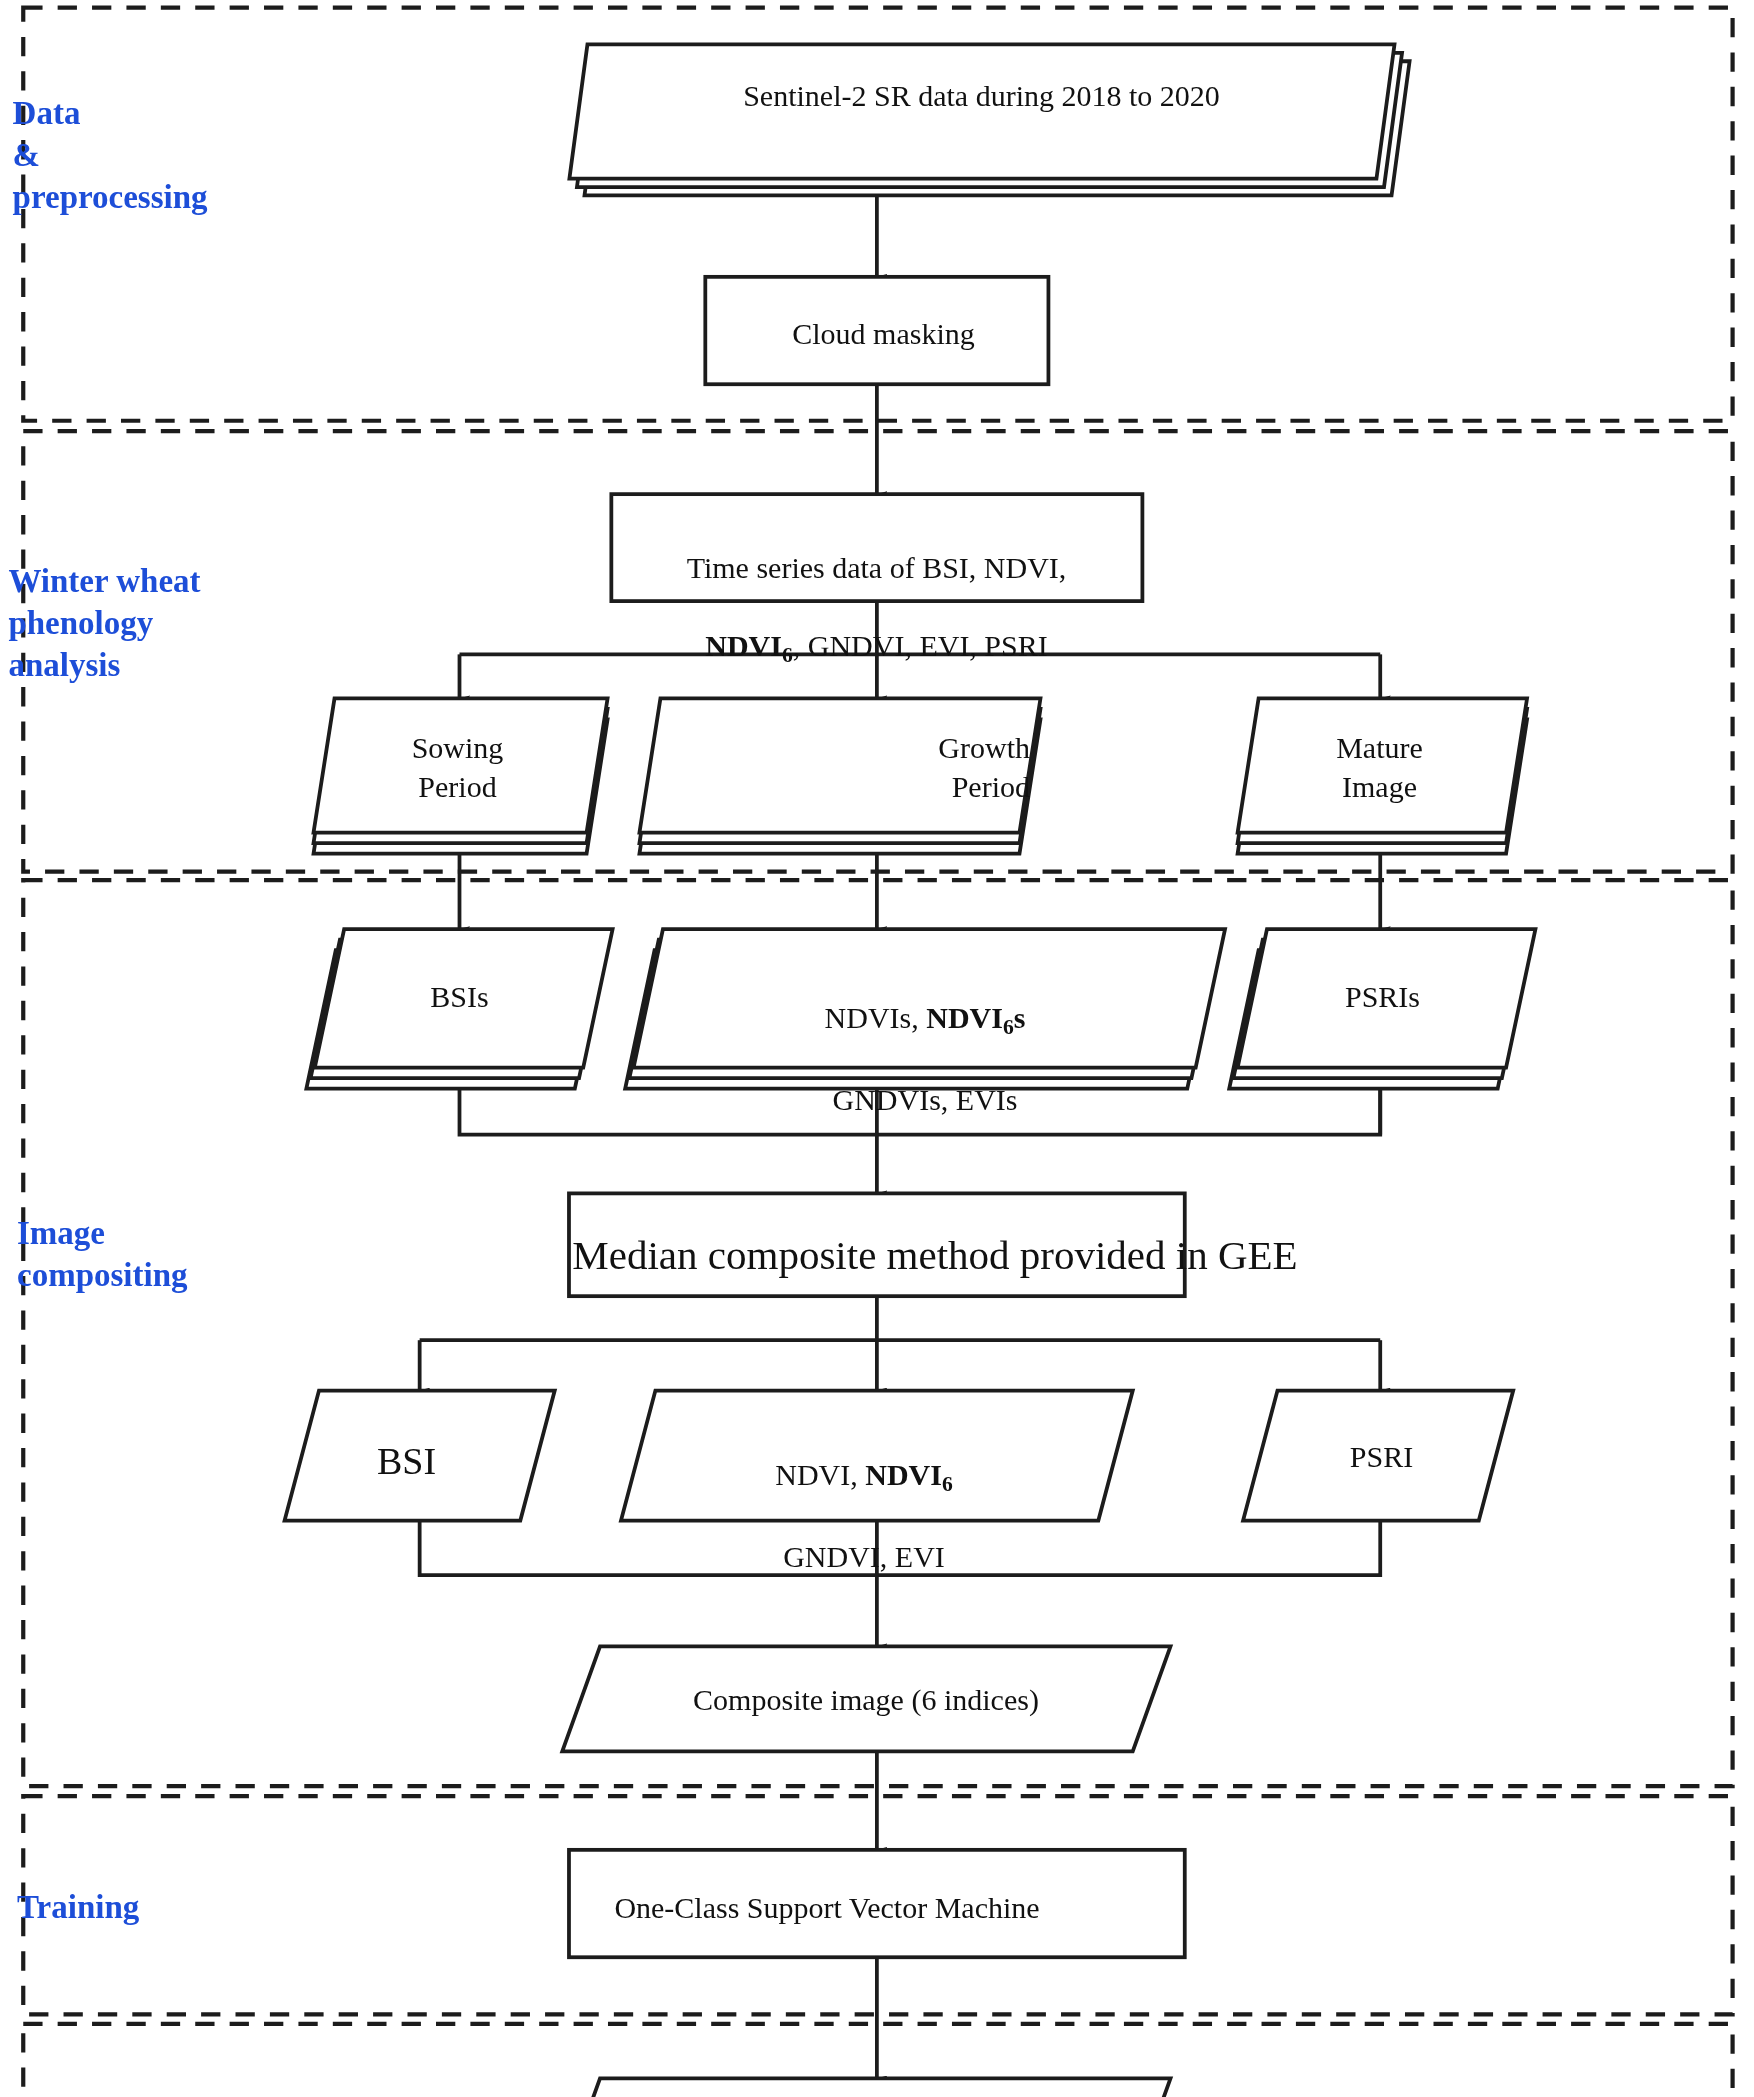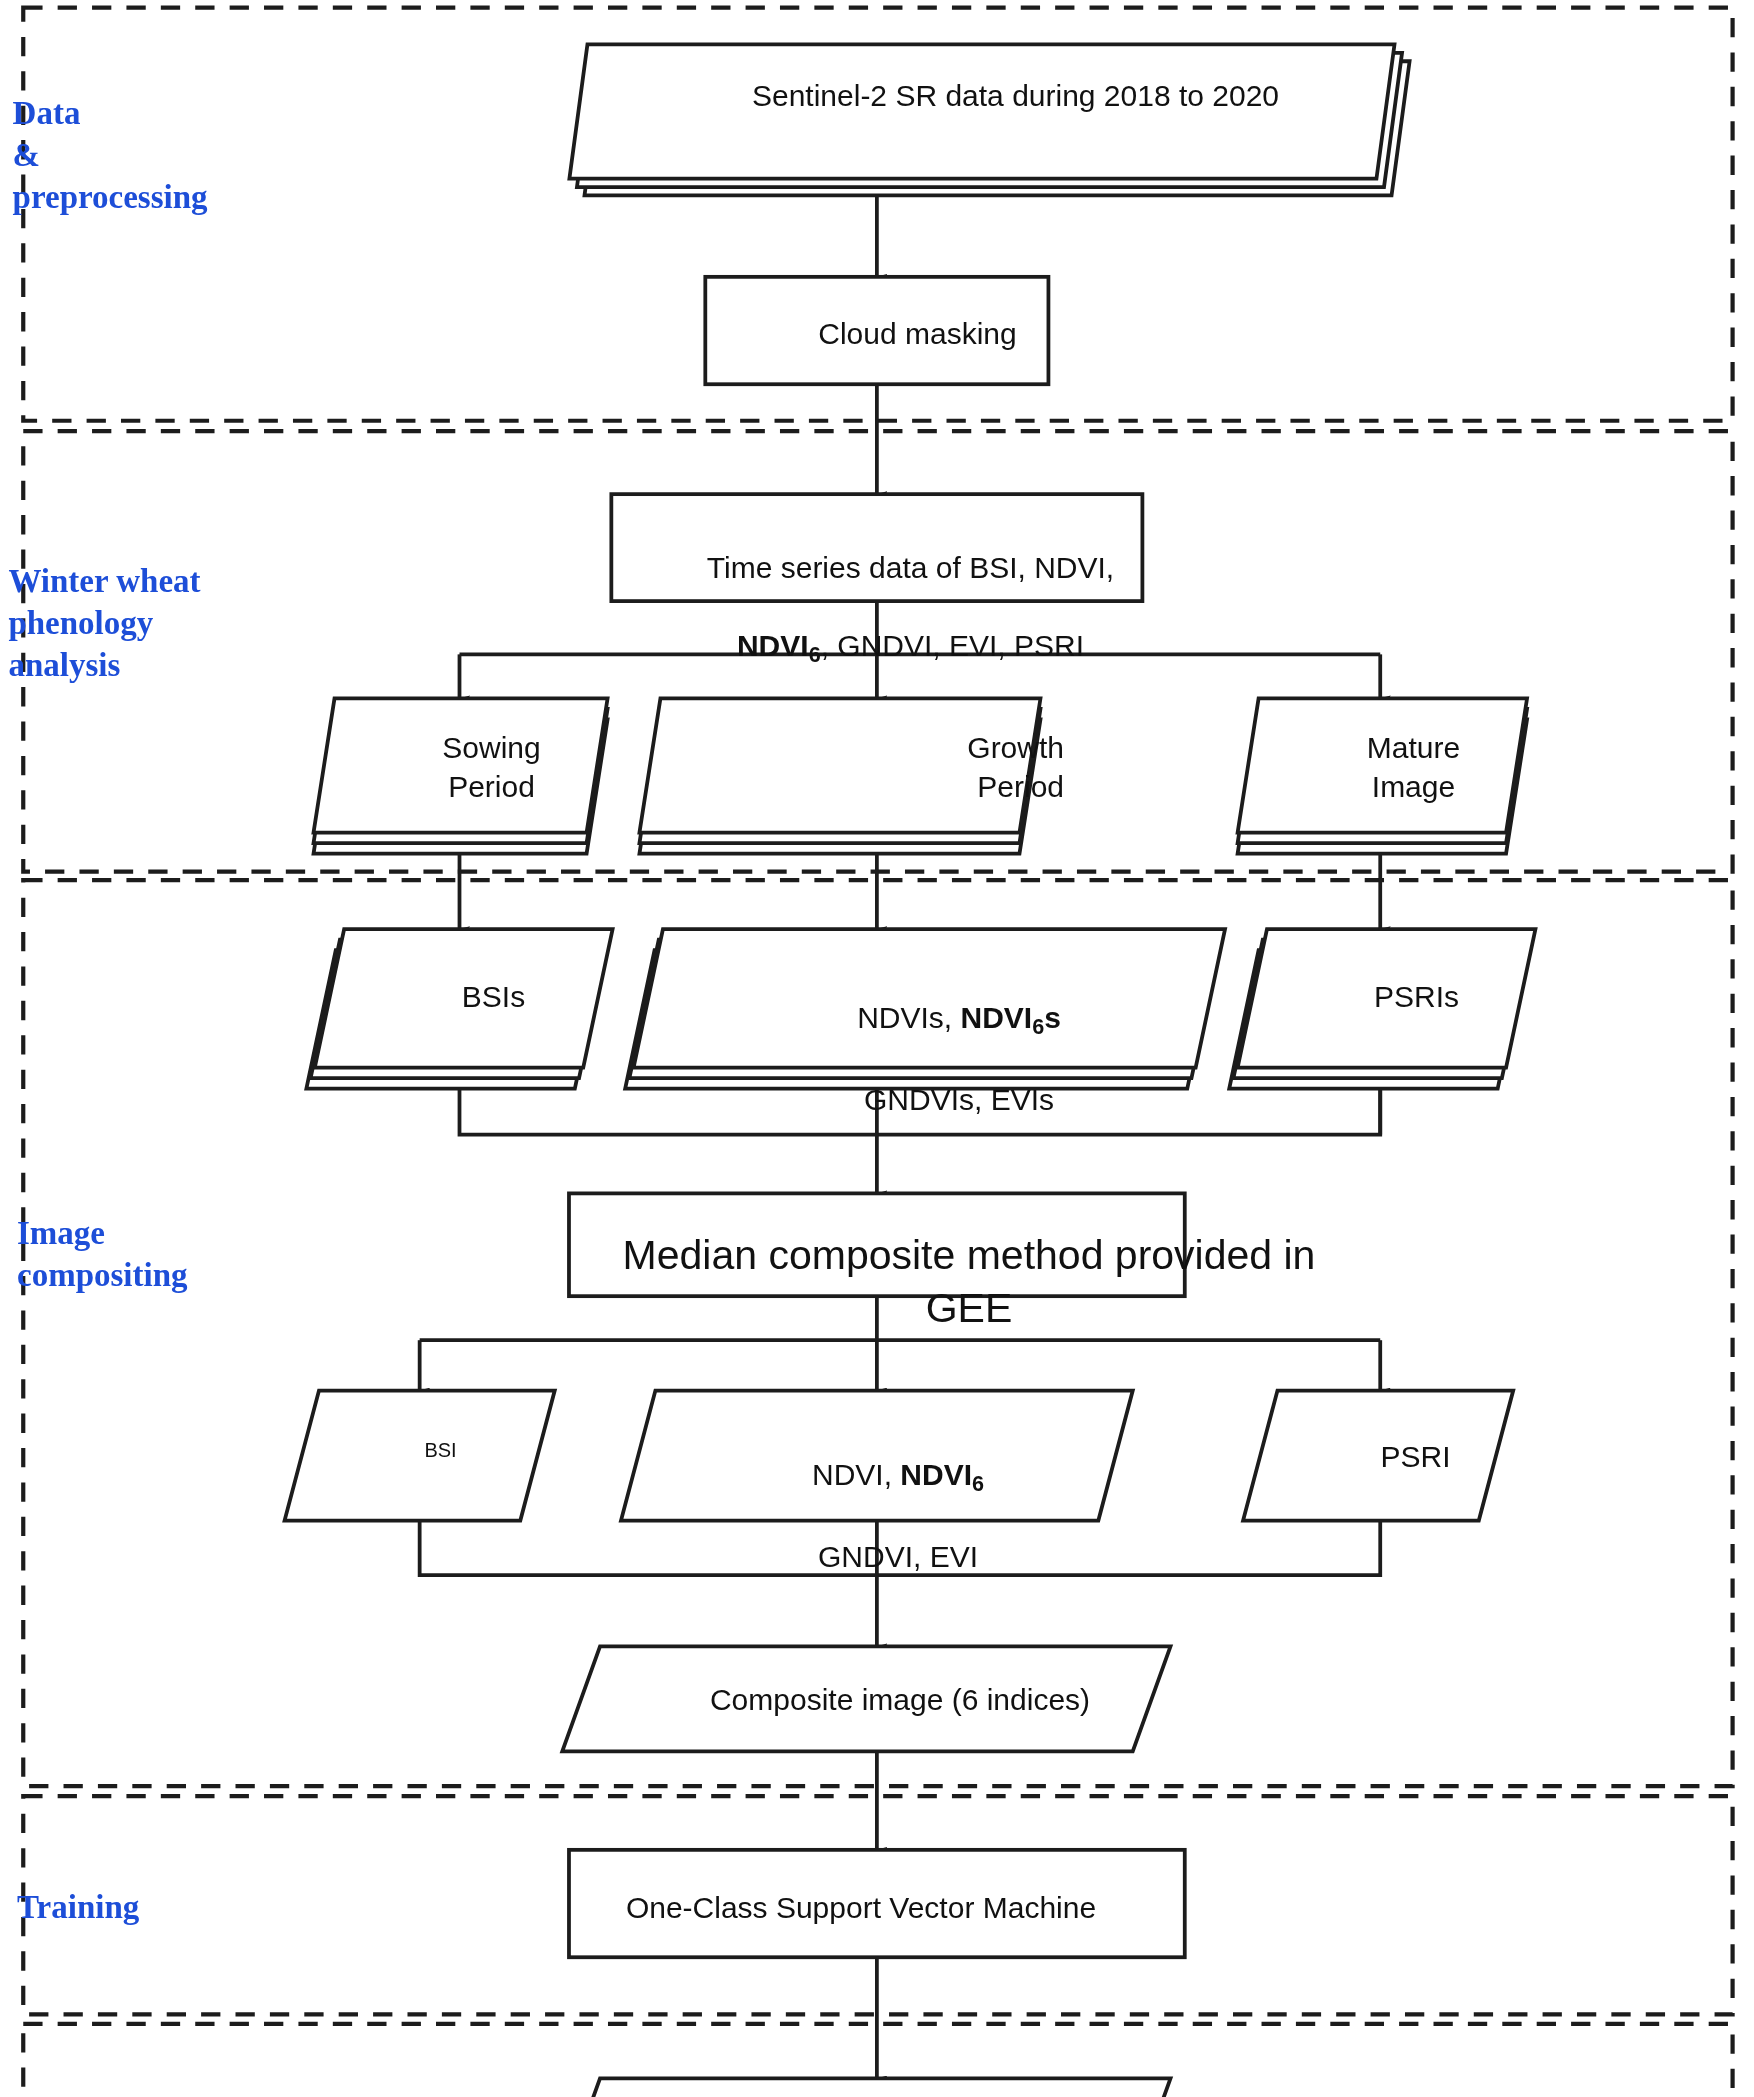--- a/index.html
+++ b/index.html
@@ -14,27 +14,26 @@
     position:absolute;
     font-family:"Liberation Serif","DejaVu Serif",serif;
     font-weight:bold;
     color:#1d4ed8;
     text-align:left;
     line-height:1.28;
     white-space:pre-line;
   }
   .nodetext{
     position:absolute;
-    font-family:Liberation Sans, sans-serif;
+    font-family:Liberation Serif, serif;
     color:#111;
     text-align:center;
     line-height:1.30;
     white-space:pre-line;
     pointer-events:none;
-    padding-left:34px;
   }
   .nodetext b{font-weight:bold;}
   .nodetext sub{font-size:0.72em;font-weight:bold;vertical-align:-0.28em;}
 </style>
 </head>
 <body>
 
 <div id="stage">
 
   <svg id="flow" viewBox="0 0 4183 5352">
@@ -183,21 +182,21 @@
 
   <div class="nodetext" style="left:642px;top:959px;width:566px;font-size:30px;">
     <span>NDVIs, </span><b><span>NDVI</span><sub>6</sub><span>s</span></b><br>
     <span>GNDVIs, EVIs</span>
   </div>
 
   <div class="nodetext" style="left:1242px;top:977px;width:281px;font-size:30px;">PSRIs</div>
 
   <div class="nodetext" style="left:569px;top:1229px;width:732px;font-size:41px;text-align:center;">Median composite method provided in GEE</div>
 
-  <div class="nodetext" style="left:285px;top:1437px;width:243px;font-size:20px;">BSI</div>
+  <div class="nodetext" style="left:285px;top:1437px;width:243px;font-size:38px;">BSI</div>
 
   <div class="nodetext" style="left:625px;top:1416px;width:478px;font-size:30px;">
     <span>NDVI, </span><b><span>NDVI</span><sub>6</sub></b><br>
     <span>GNDVI, EVI</span>
   </div>
 
   <div class="nodetext" style="left:1260px;top:1437px;width:243px;font-size:30px;">PSRI</div>
 
   <div class="nodetext" style="left:562px;top:1680px;width:608px;font-size:30px;">Composite image (6 indices)</div>
 

